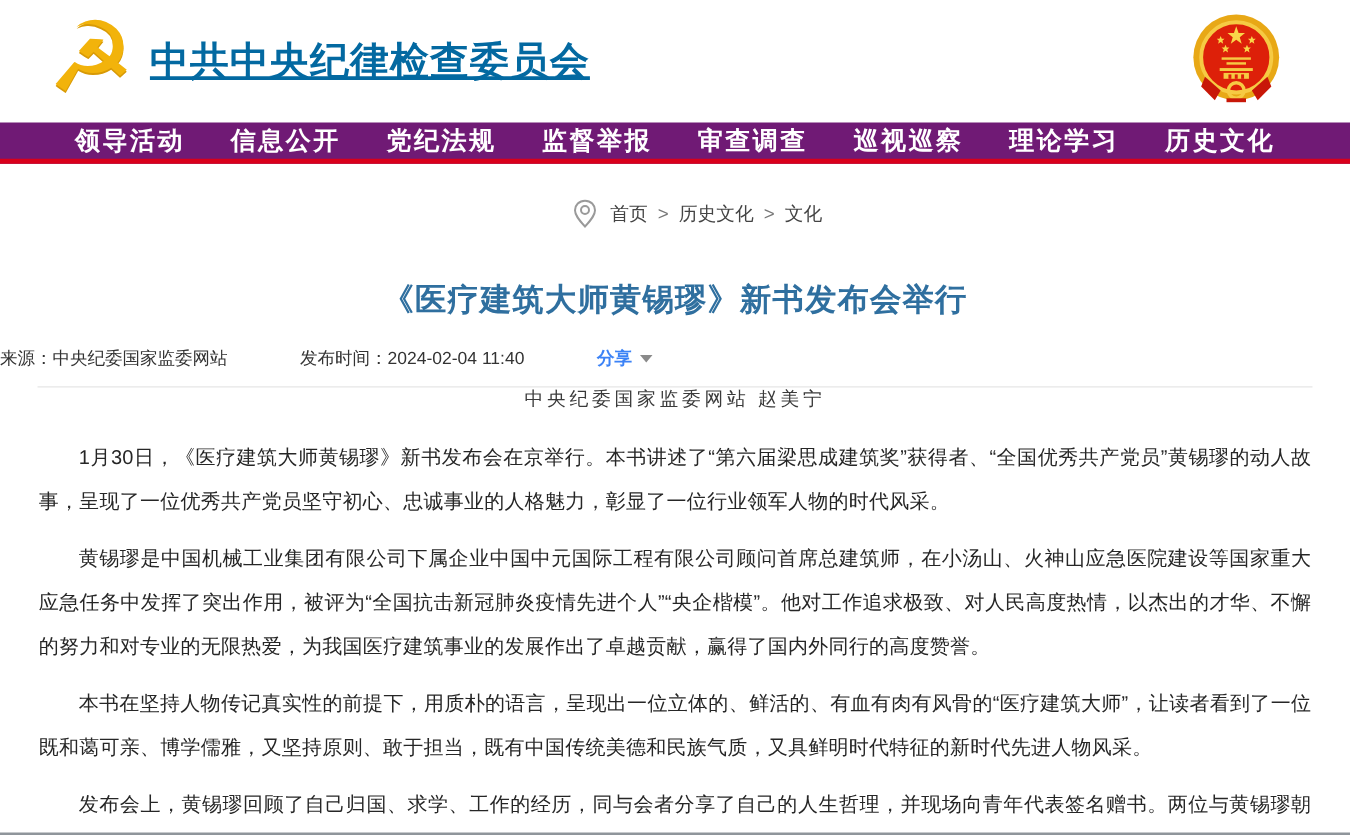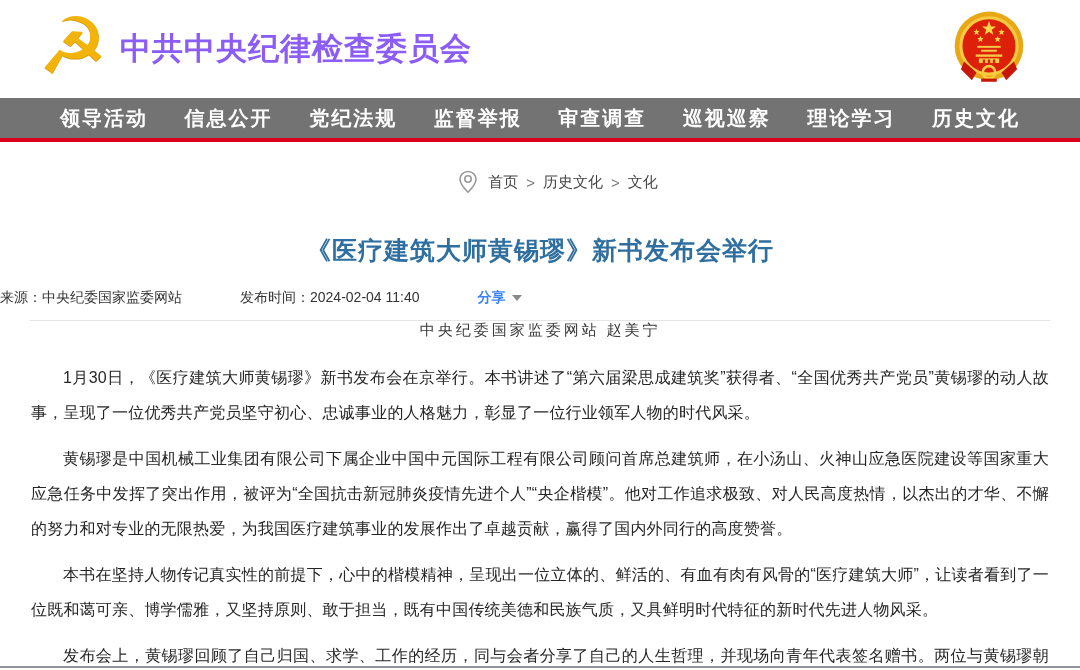--- a/index.html
+++ b/index.html
@@ -13,27 +13,28 @@
     padding: 0 38px;
   }
   .logo-group { display: flex; align-items: center; cursor: pointer; }
   .party-emblem-glyph {
     font-size: 78px; line-height: 78px; color: #f2b30b;
     text-shadow: 0 1px 0 #d89a06; margin-right: 12px; display: inline-block;
     transform: translateY(-3px);
   }
   .national-emblem-svg { width: 78px; height: 78px; margin-right: 14px; }
   .org-name {
-    font-size: 31px; font-weight: bold; color: #8b5cf6; letter-spacing: 1px;
+    font-size: 31px; font-weight: bold; color: #0369a1; letter-spacing: 1px;
     white-space: nowrap;
+    text-decoration: underline;
   }
 
   
   .main-nav {
-    width: 1080px; height: 44px; background: #737373;
+    width: 1080px; height: 33px; background: #701a75;
     border-bottom: 4px solid #d9001b;
     display: flex; align-items: center;
   }
   .main-nav ul {
     list-style: none; display: flex; width: 100%;
     justify-content: space-between; padding: 0 60px;
   }
   .nav-item {
     color: #ffffff; font-size: 20px; font-weight: bold;
     letter-spacing: 2px; cursor: pointer; white-space: nowrap;
@@ -161,17 +162,17 @@
     </span>
 </div>
 
 <hr class="meta-divider">
 
 <div class="byline">中央纪委国家监委网站 赵美宁</div>
 
 <div class="article-body">
   <p>1月30日，《医疗建筑大师黄锡璆》新书发布会在京举行。本书讲述了“第六届梁思成建筑奖”获得者、“全国优秀共产党员”黄锡璆的动人故事，呈现了一位优秀共产党员坚守初心、忠诚事业的人格魅力，彰显了一位行业领军人物的时代风采。</p>
   <p>黄锡璆是中国机械工业集团有限公司下属企业中国中元国际工程有限公司顾问首席总建筑师，在小汤山、火神山应急医院建设等国家重大应急任务中发挥了突出作用，被评为“全国抗击新冠肺炎疫情先进个人”“央企楷模”。他对工作追求极致、对人民高度热情，以杰出的才华、不懈的努力和对专业的无限热爱，为我国医疗建筑事业的发展作出了卓越贡献，赢得了国内外同行的高度赞誉。</p>
-  <p>本书在坚持人物传记真实性的前提下，心中的楷模精神，呈现出一位立体的、鲜活的、有血有肉有风骨的“医疗建筑大师”，让读者看到了一位既和蔼可亲、博学儒雅，又坚持原则、敢于担当，既有中国传统美德和民族气质，又具鲜明时代特征的新时代先进人物风采。</p>
+  <p>本书在坚持人物传记真实性的前提下，用质朴的语言，呈现出一位立体的、鲜活的、有血有肉有风骨的“医疗建筑大师”，让读者看到了一位既和蔼可亲、博学儒雅，又坚持原则、敢于担当，既有中国传统美德和民族气质，又具鲜明时代特征的新时代先进人物风采。</p>
   <p>发布会上，黄锡璆回顾了自己归国、求学、工作的经历，同与会者分享了自己的人生哲理，并现场向青年代表签名赠书。两位与黄锡璆朝夕相处的同事分享了他们眼中的楷模故事、心中的楷模精神。</p>
 </div>
 
 <div class="page-bottom-line"></div>
 
 </body></html>

